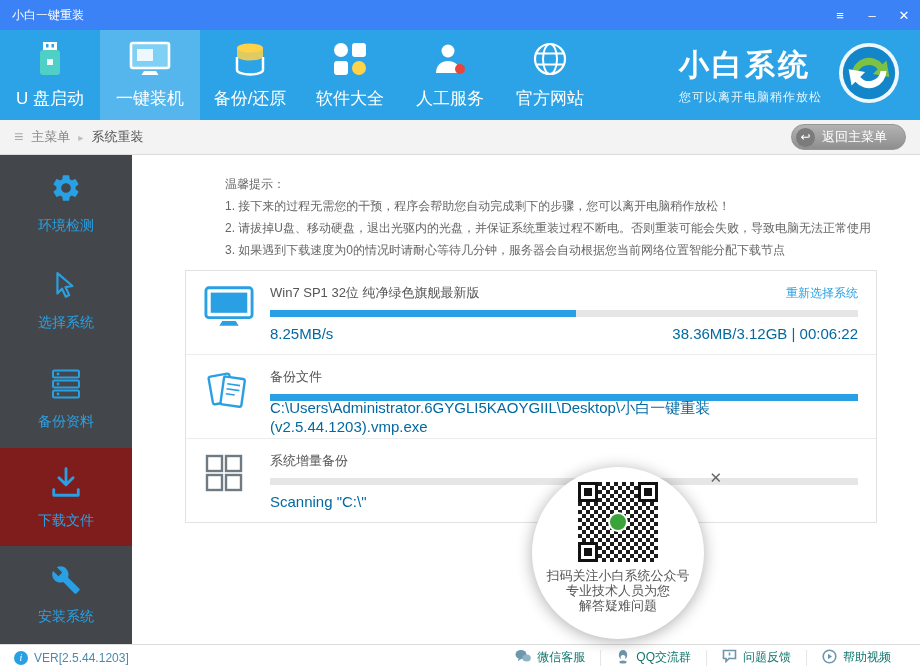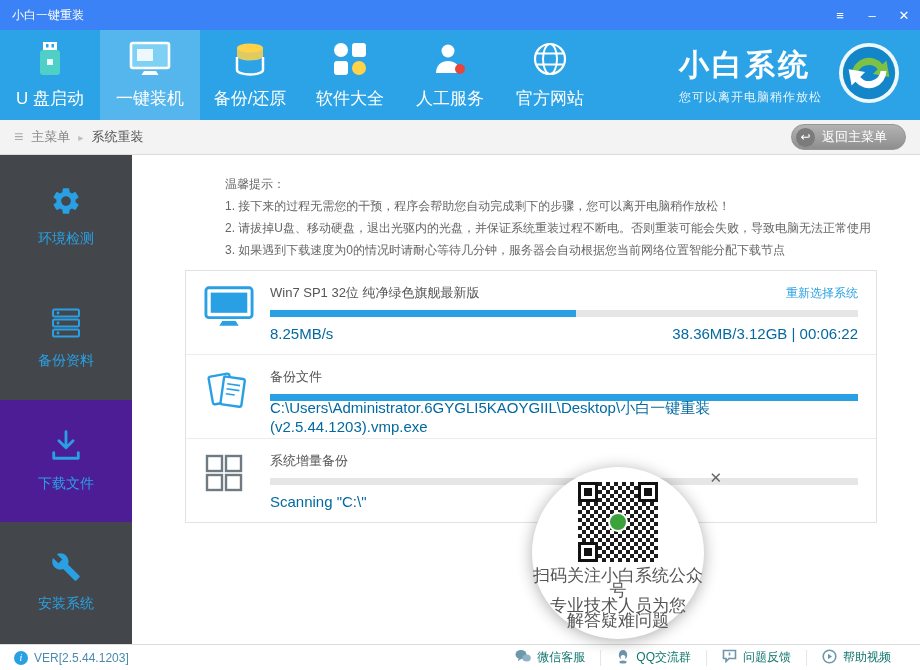--- a/index.html
+++ b/index.html
@@ -34,21 +34,21 @@
     background:linear-gradient(#b3b3b3,#8e8e8e); border:1px solid #969696;
     border-radius:14px; height:26px; padding:0 18px 0 4px; color:#fff; font-size:13px;
     cursor:pointer; }
   .back-ico { width:19px; height:19px; border-radius:50%; background:#7b7b7b;
     display:flex; align-items:center; justify-content:center; font-size:12px; color:#fff; }
   
   .main { display:flex; height:489px; }
   .sidebar { width:132px; background:#43474b; display:flex; flex-direction:column; }
   .side-item { flex:1; display:flex; flex-direction:column; align-items:center;
     justify-content:center; gap:10px; color:#2aa0e4; font-size:14px; cursor:pointer; }
-  .side-item.active { background:#4c1d95; }
+  .side-item.active { background:#7f1d1d; }
   .content { flex:1; background:#fff; padding:18px 43px 0 53px; position:relative;
     font-size:12px; color:#666; }
   .tips { margin-left:40px; line-height:22px; }
   .panel { margin-top:9px; border:1px solid #e2e2e2; }
   .sec { display:flex; padding:12px 18px; border-bottom:1px solid #ececec; }
   .sec:last-child { border-bottom:none; }
   .sec-icon { width:66px; display:flex; align-items:flex-start; padding-top:2px; }
   .sec-body { flex:1; }
   .sec-head { display:flex; justify-content:space-between; align-items:center;
     font-size:13px; color:#555; height:20px; }
@@ -61,21 +61,21 @@
   .qr-pop { position:absolute; left:400px; top:312px; width:172px; height:172px;
     background:#fff; border-radius:50%; box-shadow:0 2px 16px rgba(0,0,0,.32);
     display:flex; flex-direction:column; align-items:center; z-index:5; }
   .qr { width:80px; height:80px; margin-top:15px; position:relative;
     background:repeating-conic-gradient(#1c1c1c 0% 25%, #fff 0% 50%) 0 0/8px 8px; }
   .qr .f { position:absolute; width:20px; height:20px; border:3px solid #111; background:#fff; }
   .qr .f::after { content:""; position:absolute; inset:3px; background:#111; }
   .qr .f.tl { top:0; left:0; } .qr .f.tr { top:0; right:0; } .qr .f.bl { bottom:0; left:0; }
   .qr .logo { position:absolute; inset:30px; background:#3aa33a; border:2px solid #fff;
     border-radius:50%; }
-  .qr-lines { font-size:17px; color:#555; text-align:center; line-height:15px; margin-top:6px; }
+  .qr-lines { font-size:13px; color:#555; text-align:center; line-height:15px; margin-top:6px; }
   .qr-close { position:absolute; right:-18px; top:2px; font-size:15px; color:#666; cursor:pointer; }
   
   .footer { height:26px; border-top:1px solid #dcdcdc; display:flex; align-items:center;
     padding:0 14px; font-size:12px; background:#fff; }
   .f-version { display:flex; align-items:center; gap:6px; color:#4a8ab0; }
   .i-ico { width:14px; height:14px; border-radius:50%; background:#2aa0e4; color:#fff;
     font-size:10px; display:flex; align-items:center; justify-content:center;
     font-style:italic; font-family:"Liberation Serif", serif; }
   .f-links { margin-left:auto; display:flex; align-items:center; }
   .f-link { display:flex; align-items:center; gap:6px; color:#0f766e; cursor:pointer;
@@ -190,20 +190,28 @@
     <div class="side-item">
       <span>
         <svg width="32" height="32" viewBox="0 0 24 24">
             <path d="M19.14 12.94c.04-.3.06-.61.06-.94 0-.32-.02-.64-.07-.94l2.03-1.58c.18-.14.23-.41.12-.61l-1.92-3.32c-.12-.22-.37-.29-.59-.22l-2.39.96c-.5-.38-1.03-.7-1.62-.94l-.36-2.54c-.04-.24-.24-.41-.48-.41h-3.84c-.24 0-.43.17-.47.41l-.36 2.54c-.59.24-1.13.57-1.62.94l-2.39-.96c-.22-.08-.47 0-.59.22L2.74 8.87c-.12.21-.08.47.12.61l2.03 1.58c-.05.3-.09.63-.09.94s.02.64.07.94l-2.03 1.58c-.18.14-.23.41-.12.61l1.92 3.32c.12.22.37.29.59.22l2.39-.96c.5.38 1.03.7 1.62.94l.36 2.54c.05.24.24.41.48.41h3.84c.24 0 .44-.17.47-.41l.36-2.54c.59-.24 1.13-.56 1.62-.94l2.39.96c.22.08.47 0 .59-.22l1.92-3.32c.12-.22.07-.47-.12-.61l-2.01-1.58zM12 15.6c-1.98 0-3.6-1.62-3.6-3.6s1.62-3.6 3.6-3.6 3.6 1.62 3.6 3.6-1.62 3.6-3.6 3.6z" fill="#2aa0e4"></path>
           </svg>
       </span>
       <span>环境检测</span>
     </div>
     <div class="side-item">
       <span>
+        <svg width="28" height="30" viewBox="0 0 26 28">
+            <path d="M5 2 L19 14 L12.5 15 L16 22.5 L12.8 24 L9.3 16.5 L5 21 Z" fill="none" stroke="#2aa0e4" stroke-width="2" stroke-linejoin="round"></path>
+          </svg>
+      </span>
+      <span>选择系统</span>
+    </div>
+    <div class="side-item">
+      <span>
         <svg width="32" height="32" viewBox="0 0 32 32">
             <rect x="3" y="2.5" width="26" height="7" rx="1.5" fill="none" stroke="#2aa0e4" stroke-width="2"></rect>
             <rect x="3" y="12.5" width="26" height="7" rx="1.5" fill="none" stroke="#2aa0e4" stroke-width="2"></rect>
             <rect x="3" y="22.5" width="26" height="7" rx="1.5" fill="none" stroke="#2aa0e4" stroke-width="2"></rect>
             <circle cx="8" cy="6" r="1.4" fill="#2aa0e4"></circle>
             <circle cx="8" cy="16" r="1.4" fill="#2aa0e4"></circle>
             <circle cx="8" cy="26" r="1.4" fill="#2aa0e4"></circle>
           </svg>
       </span>
       <span>备份资料</span>

